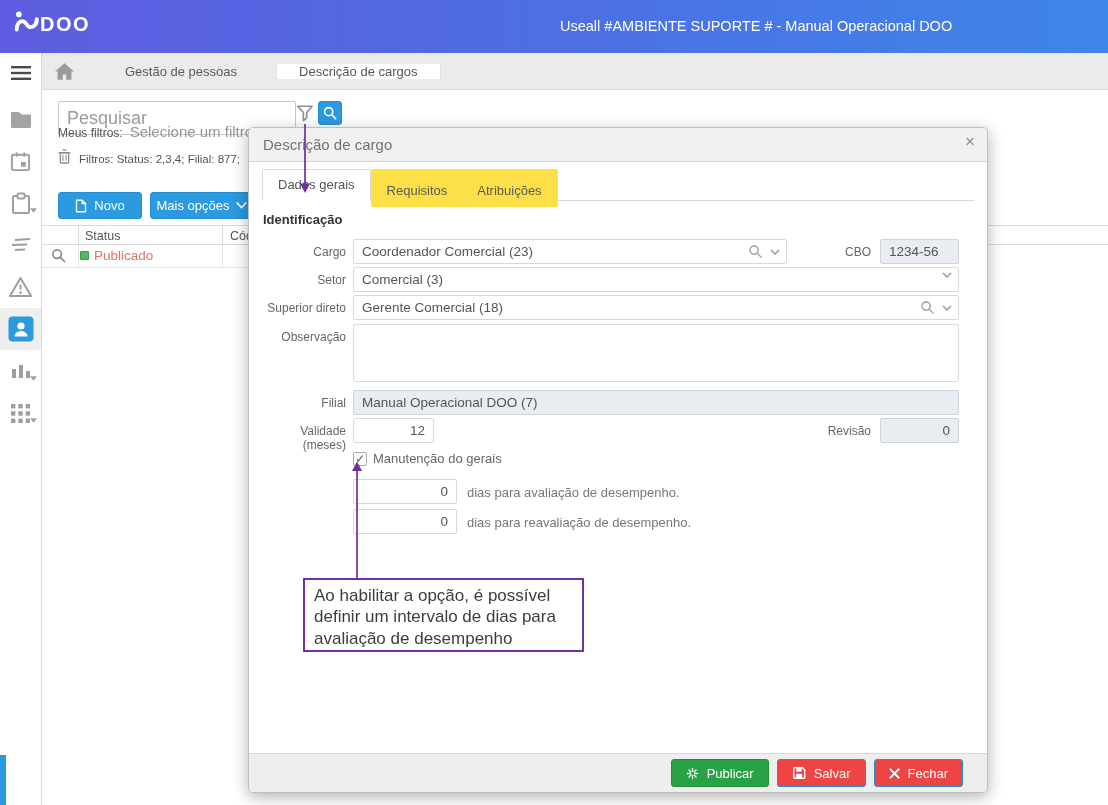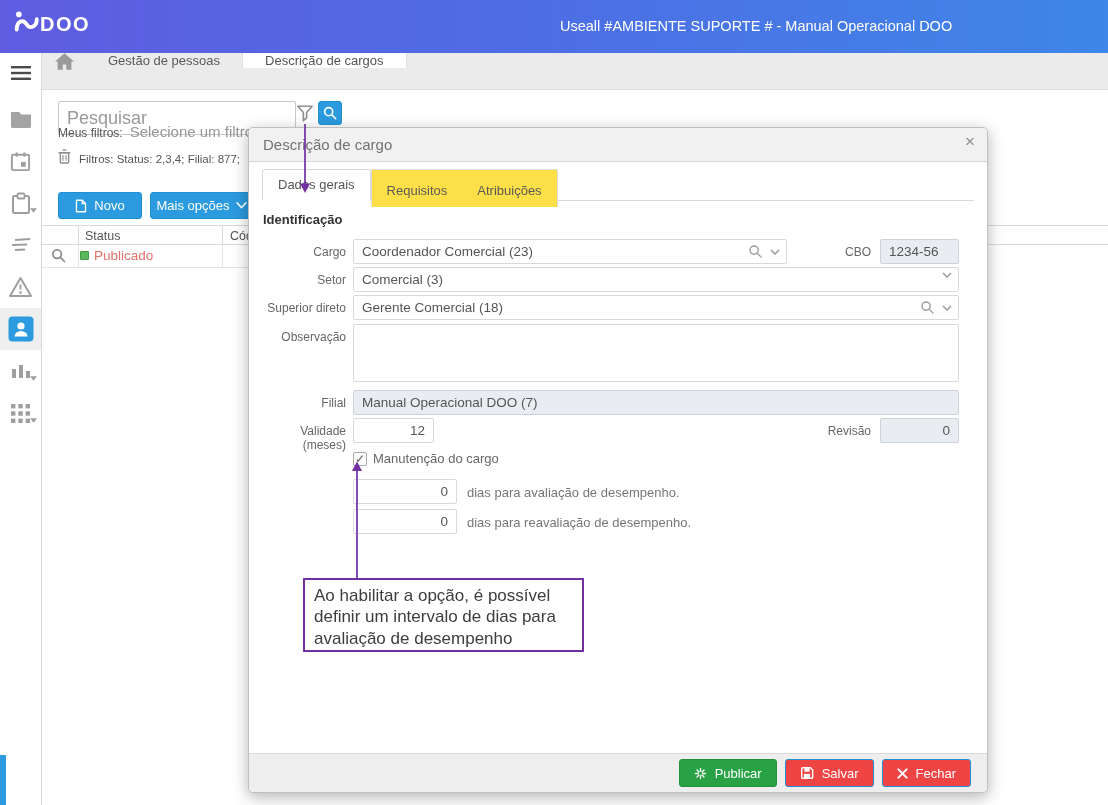--- a/index.html
+++ b/index.html
@@ -20,21 +20,21 @@
     border-right:1px solid #d9d9d9; }
   .hamburger { height:39px; display:flex; align-items:center; justify-content:center; cursor:pointer; }
   .side-items { position:absolute; top:45px; left:0; width:41px; }
   .side-item { height:42px; display:flex; align-items:center; justify-content:center; position:relative; cursor:pointer; }
   .side-item.active { background:#efefef; }
   .side-caret { position:absolute; right:4px; bottom:7px; }
   .support-tab { position:absolute; left:0; bottom:0; width:6px; height:50px; background:#2b9ade; }
 
   
   .tabbar { position:absolute; left:42px; top:53px; width:1066px; height:37px; background:#ebebeb;
-    border-bottom:1px solid #dcdcdc; display:flex; align-items:flex-start; }
+    border-bottom:1px solid #dcdcdc; display:flex; align-items:center;gap:17px; }
   .home-btn { width:44px; display:flex; align-items:center; justify-content:center; cursor:pointer; }
   .page-tab { display:flex; align-items:center; padding:0 22px; font-size:13px; color:#5a5a5a; cursor:pointer; }
   .page-tab.active { background:#fff; border-left:1px solid #e2e2e2; border-right:1px solid #e2e2e2;
     margin-bottom:-1px; color:#555; }
 
   
   .content { position:absolute; left:42px; top:92px; width:1066px; height:713px; background:#fff; }
   .search-input { position:absolute; left:16px; top:9px; width:238px; height:34px; border:1px solid #c8c8c8;
     border-radius:2px; font-size:18px; padding:0 8px; color:#555; font-family:"Liberation Sans",sans-serif; }
   .search-input::placeholder { color:#9a9a9a; }
@@ -91,21 +91,21 @@
   .num { text-align:right; }
   .cbo-label { position:absolute; left:520px; top:6px; width:88px; text-align:right; font-size:12px; color:#666; }
   .cbo-input { position:absolute; left:617px; width:79px; height:25px; }
   .cb-row { position:absolute; left:104px; top:323px; display:flex; align-items:center; gap:6px; }
   .cb { width:14px; height:14px; border:1px solid #a9a9a9; border-radius:2px; background:#fdfdfd;
     font-size:12px; line-height:13px; text-align:center; color:#5f5f5f; cursor:pointer; }
   .cb-label { font-size:13px; color:#666; }
   .dias-text { position:absolute; left:204px; top:6px; font-size:13px; color:#777; }
   .modal-footer { position:absolute; left:0; bottom:0; width:100%; height:39px; background:#eee;
     border-top:1px solid #d9d9d9; border-radius:0 0 5px 5px; display:flex; align-items:center;
-    justify-content:flex-end; gap:8px; padding-right:16px; }
+    justify-content:flex-end; gap:8px; padding-right:24px; }
   .fbtn { height:28px; border-radius:3px; color:#fff; font-size:13px; display:inline-flex; align-items:center;
     gap:8px; padding:0 14px; cursor:pointer; }
   .fbtn.green { background:#28a245; border:1px solid #219138; }
   .fbtn.blue { background:#ef4444; border:1px solid #2191d4; }
 
   
   .arrows { position:absolute; left:0; top:0; width:1108px; height:805px; z-index:40; pointer-events:none; }
   .annotation { position:absolute; left:303px; top:578px; width:281px; height:74px; background:#fff;
     border:2px solid #7030a0; z-index:41; padding:5px 9px; font-size:17px; color:#3d3d3d; line-height:1.26; }
 </style>
@@ -387,21 +387,21 @@
       <span class="cbo-label">Revisão</span>
       <div class="field disabled num" style="left:617px; right:auto; width:79px;">
         <span>0</span>
       </div>
     </div>
 
     <div class="cb-row">
       <span class="cb">
         <span>✓</span>
       </span>
-      <span class="cb-label">Manutenção do cargo</span>
+      <span class="cb-label">Manutenção do gerais</span>
     </div>
 
     <div class="mrow" style="top:351px; height:25px;">
       <div class="field num" style="right:auto; width:104px;">
         <span>0</span>
       </div>
       <span class="dias-text">dias para avaliação de desempenho.</span>
     </div>
     <div class="mrow" style="top:381px; height:25px;">
       <div class="field num" style="right:auto; width:104px;">

